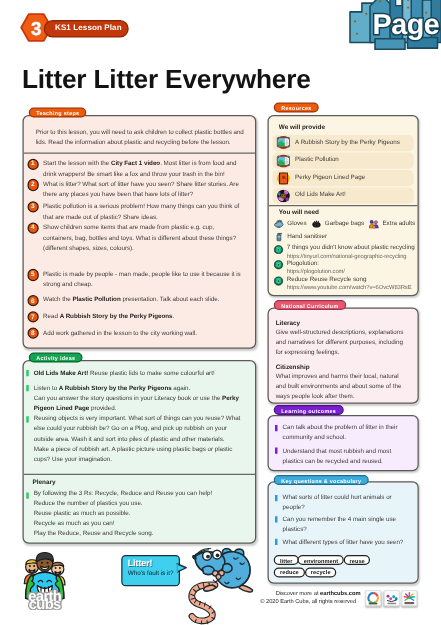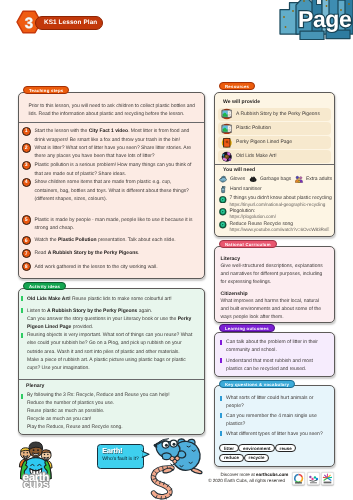--- a/index.html
+++ b/index.html
@@ -118,20 +118,21 @@
 
 <div class="page">
 
   <div class="hexwrap">
     <svg width="26" height="24" viewBox="0 0 26 24">
         <polygon points="7,1.3 19,1.3 25,12 19,22.7 7,22.7 1,12" fill="#EF5C12" stroke="#C8390B" stroke-width="1.5" stroke-linejoin="round"></polygon>
       </svg>
   </div>
   <div class="hexnum">3</div>
   <div class="ks1">KS1 Lesson Plan</div>
+  <div class="title">Litter Litter Everywhere</div>
 
   <div class="citylogo">
     <svg width="91" height="46" viewBox="0 0 91 46">
       <g stroke="#1B4A5D" stroke-width="1.25" stroke-linejoin="round" stroke-linecap="round">
         <path d="M18 26 L18 15.5 L27.5 15.5 L27.5 8.5 L36 8.5 L36 40 L18 40 Z" fill="#62ADC9"></path>
         <path d="M34 11 L43 1.5 L52 11 L52 40 L34 40 Z" fill="#4795B6"></path>
         <rect x="50" y="-3" width="12" height="43" fill="#2E7CA0"></rect>
         <rect x="60" y="3" width="9" height="37" fill="#78B9D2"></rect>
         <rect x="67" y="-4" width="11" height="44" fill="#3E8DB2"></rect>
         <rect x="76" y="6" width="9" height="34" fill="#5FA9C8"></rect>
@@ -474,21 +475,21 @@
         <text x="17.8" y="39.6" fill="#ffffff">earth</text>
         <text x="17.8" y="46.6" fill="#ffffff">cubs</text>
       </g>
     </svg>
   </div>
   <div class="bubble"></div>
   <svg class="btail" style="position:absolute;left:141px;top:450px" width="10" height="10" viewBox="0 0 10 10">
     <path d="M0.5 1 L8 4.2 L1 7.5 Z" fill="#3ED0EE" stroke="#18323E" stroke-width="1.1" stroke-linejoin="round"></path>
     <path d="M0 1 L0 7.5" stroke="#3ED0EE" stroke-width="2.4"></path>
   </svg>
-  <div class="btitle">Earth!</div>
+  <div class="btitle">Litter!</div>
   <div class="btxt">Who's fault is it?</div>
   <div class="rat">
     <svg width="56" height="62" viewBox="0 0 56 62">
 
       <g fill="#F2A98C" stroke="#1d2b33" stroke-width="1.25" stroke-linejoin="round" stroke-linecap="round">
         <path d="M24 30 Q9 29 6 36 Q3.5 42.5 11 45.5 Q19 48 21.5 52 Q23.5 57 16 58.5 Q8.5 59.5 5.5 55" fill="none" stroke="#1d2b33" stroke-width="5.4"></path>
         <path d="M24 30 Q9 29 6 36 Q3.5 42.5 11 45.5 Q19 48 21.5 52 Q23.5 57 16 58.5 Q8.5 59.5 5.5 55" fill="none" stroke="#F2A98C" stroke-width="3.6"></path>
       </g>
       <g stroke="#1d2b33" stroke-width="0.85" stroke-linecap="round" fill="none">
         <path d="M19.2 28.6 L19.8 31.6"></path>

